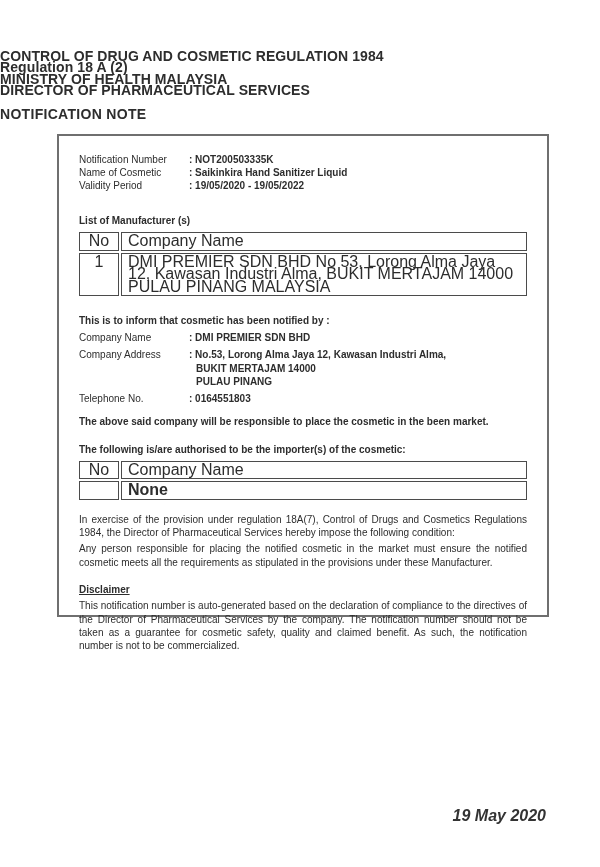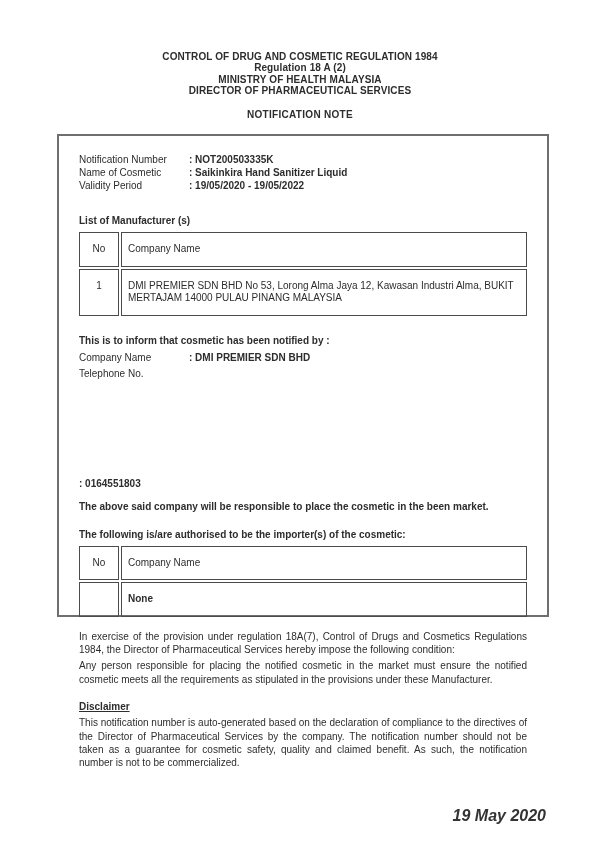--- a/index.html
+++ b/index.html
@@ -15,22 +15,21 @@
     font-family: "Liberation Sans", sans-serif;
     color: #2d2d2d;
     overflow: hidden;
   }
   
   .doc-header {
     position: absolute;
     top: 51px;
     left: 0;
     width: 600px;
-    text-align: center;
-    font-size: 10px;
+    font-size: 14px;
     font-weight: bold;
     line-height: 11.4px;
     letter-spacing: 0.1px;
   }
   .note-title {
     margin-top: 12px;
     letter-spacing: 0.3px;
   }
   
   .content-box {
@@ -48,42 +47,42 @@
   .kv-row { display: flex; }
   .kv-label { width: 110px; flex: 0 0 110px; font-weight: normal; }
   .kv-value { font-weight: bold; }
   .kv-value .cont-line { padding-left: 7px; }
 
   .section-heading { font-weight: bold; }
   .mt-list-heading { margin-top: 22px; }
   .mt-inform { margin-top: 16px; }
   .mt-company { margin-top: 4px; }
   .mt-address { margin-top: 4px; }
-  .mt-phone { margin-top: 3px; flex-direction: column; }
+  .mt-phone { margin-top: 3px; }
   .mt-responsibility { margin-top: 10px; }
   .mt-importer-heading { margin-top: 15px; }
   .mt-para1 { margin-top: 11px; }
   .mt-para2 { margin-top: 3px; }
   .mt-disclaimer-h { margin-top: 14px; }
   .mt-disclaimer-t { margin-top: 3px; }
 
   .address-lines { line-height: 13.5px; }
 
   
   table.doc-table {
     border-collapse: separate;
     border-spacing: 2px;
     width: calc(100% + 4px);
     margin: 3px -2px 0 -2px;
     table-layout: fixed;
   }
   table.doc-table td {
     border: 1px solid #4b4b4b;
-    padding: 10px 6px;
-    font-size: 10px;
+    padding: 2px 6px;
+    font-size: 16px;
     line-height: 12.5px;
     vertical-align: top;
     overflow: hidden;
   }
   td.col-no { width: 26px; text-align: center; }
   td.cell-bold { font-weight: bold; }
 
   .para {
     text-align: justify;
     line-height: 13.4px;
@@ -145,20 +144,28 @@
       </tbody>
     </table>
 
     <div class="section-heading mt-inform">This is to inform that cosmetic has been notified by :</div>
 
     <div class="kv-row mt-company">
       <span class="kv-label">Company Name</span>
       <span class="kv-value">: DMI PREMIER SDN BHD</span>
     </div>
 
+    <div class="kv-row mt-address">
+      <span class="kv-label">Company Address</span>
+      <span class="kv-value address-lines">
+        <div>: No.53, Lorong Alma Jaya 12, Kawasan Industri Alma,</div>
+        <div class="cont-line">BUKIT MERTAJAM 14000</div>
+        <div class="cont-line">PULAU PINANG</div>
+      </span>
+    </div>
 
     <div class="kv-row mt-phone">
       <span class="kv-label">Telephone No.</span>
       <span class="kv-value">: 0164551803</span>
     </div>
 
     <div class="section-heading mt-responsibility">The above said company will be responsible to place the cosmetic in the been market.</div>
 
     <div class="section-heading mt-importer-heading">The following is/are authorised to be the importer(s) of the cosmetic:</div>
 

